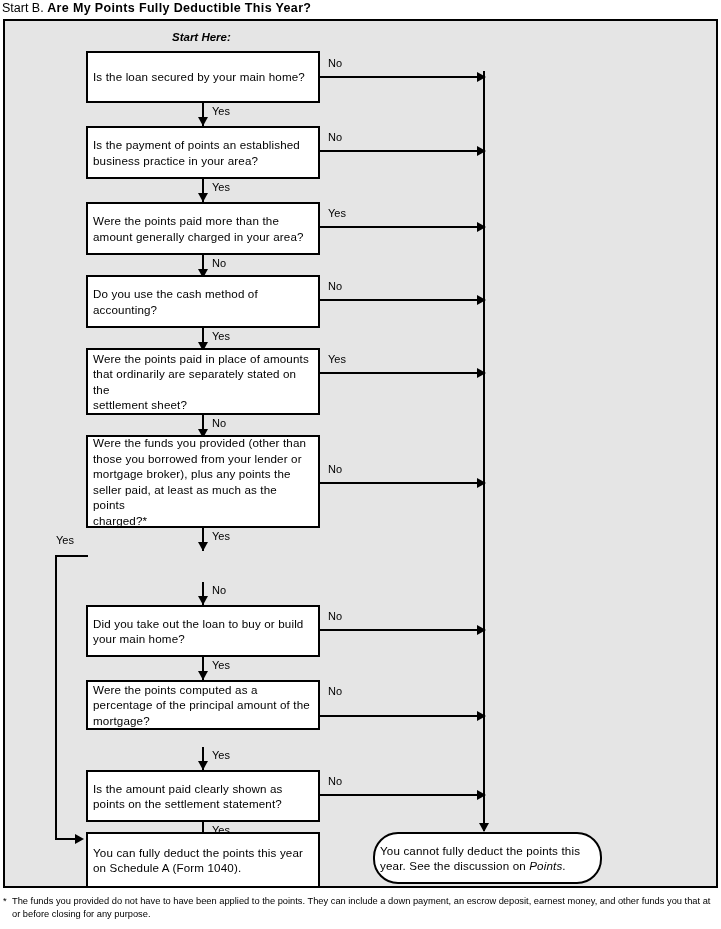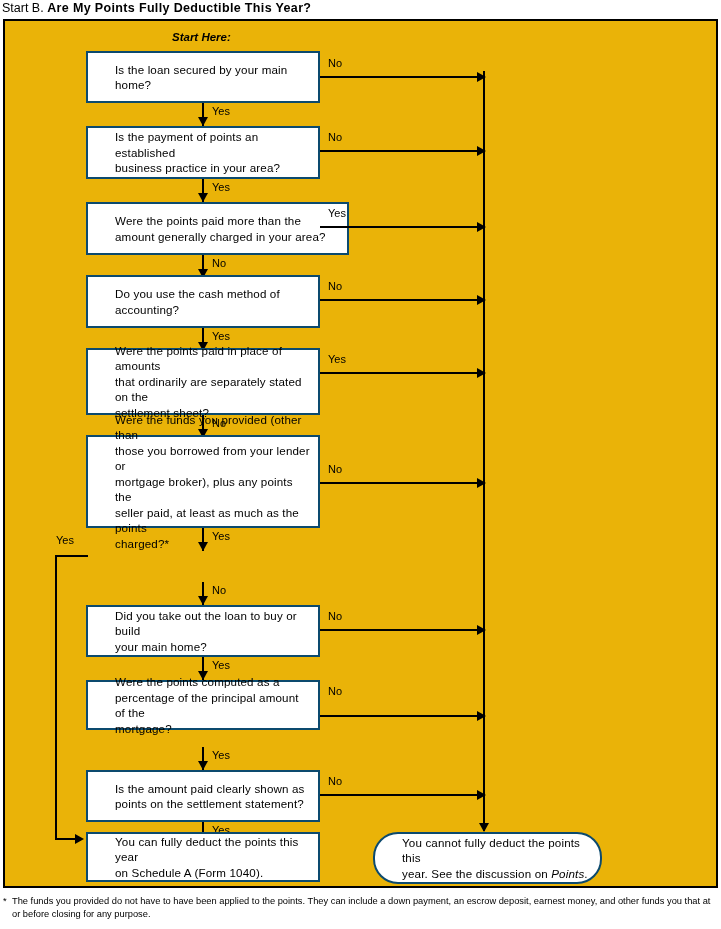--- a/index.html
+++ b/index.html
@@ -37,21 +37,21 @@
 
   
   #chart-frame {
     position: absolute;
     left: 3px;
     top: 19px;
     width: 715px;
     height: 869px;
     border: 2px solid #000;
     box-sizing: border-box;
-    background: #eab308;
+    background: #e5e5e5;
   }
 
   
   #canvas {
     position: absolute;
     left: 0;
     top: 0;
     width: 100%;
     height: 100%;
   }
@@ -63,26 +63,26 @@
     top: 10px;
     font-size: 11.5px;
     font-weight: bold;
     font-style: italic;
     white-space: nowrap;
   }
 
   
   .node {
     position: absolute;
-    border: 2px solid #0c4a6e;
+    border: 2px solid #000000;
     box-sizing: border-box;
     background: #fff;
     display: flex;
     align-items: center;
-    padding: 0 8px 0 27px;
+    padding: 0 8px 0 5px;
   }
   .node .node-text {
     font-size: 11.6px;
     line-height: 15.5px;
     letter-spacing: 0.15px;
     white-space: pre-line;
   }
   .node .node-text i {
     font-style: italic;
   }
@@ -168,21 +168,21 @@
       <span class="node-text">Is the payment of points an established
 business practice in your area?</span>
     </div>
     <div class="hline" style="left:315px; top:129px; width:163px;"></div>
     <div class="arrow-right" style="left:472px; top:125px;"></div>
     <div class="edge-label" style="left:323px; top:110px;">No</div>
     <div class="vline" style="left:197px; top:158px; height:23px;"></div>
     <div class="arrow-down" style="left:193px; top:172px;"></div>
     <div class="edge-label" style="left:207px; top:160px;">Yes</div>
 
-    <div class="node" style="left:81px; top:181px; width:263px; height:53px;">
+    <div class="node" style="left:81px; top:181px; width:234px; height:53px;">
       <span class="node-text">Were the points paid more than the
 amount generally charged in your area?</span>
     </div>
     <div class="hline" style="left:315px; top:205px; width:163px;"></div>
     <div class="arrow-right" style="left:472px; top:201px;"></div>
     <div class="edge-label" style="left:323px; top:186px;">Yes</div>
     <div class="vline" style="left:197px; top:234px; height:23px;"></div>
     <div class="arrow-down" style="left:193px; top:248px;"></div>
     <div class="edge-label" style="left:207px; top:236px;">No</div>
 
@@ -263,21 +263,21 @@
     <div class="hline" style="left:315px; top:773px; width:163px;"></div>
     <div class="arrow-right" style="left:472px; top:769px;"></div>
     <div class="edge-label" style="left:323px; top:754px;">No</div>
     <div class="vline" style="left:197px; top:801px; height:23px;"></div>
     <div class="arrow-down" style="left:193px; top:815px;"></div>
     <div class="edge-label" style="left:207px; top:803px;">Yes</div>
 
     <div class="vline" style="left:478px; top:50px; height:760px;"></div>
     <div class="arrow-down" style="left:474px; top:802px;"></div>
 
-    <div class="node" style="left:81px; top:811px; width:234px; height:50px;">
+    <div class="node" style="left:81px; top:811px; width:234px; height:56px;">
       <span class="node-text">You can fully deduct the points this year
 on Schedule A (Form 1040).</span>
     </div>
 
     <div class="node" style="left:368px; top:811px; width:229px; height:52px;border-radius:25px;">
       <span class="node-text"><span>You cannot fully deduct the points this
 year. See the discussion on </span><i>Points</i><span>.</span></span>
     </div>
 
   </div>

